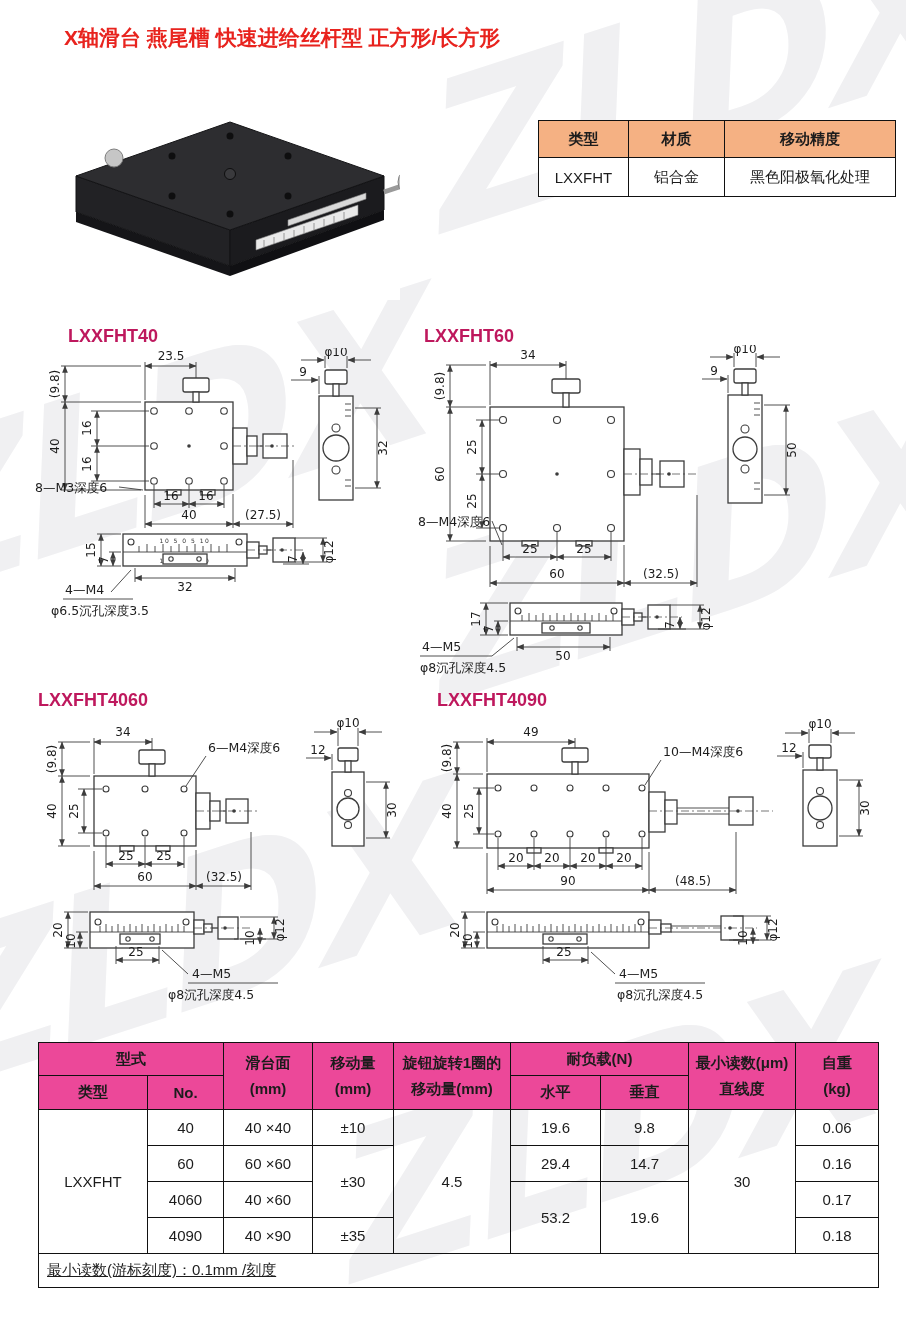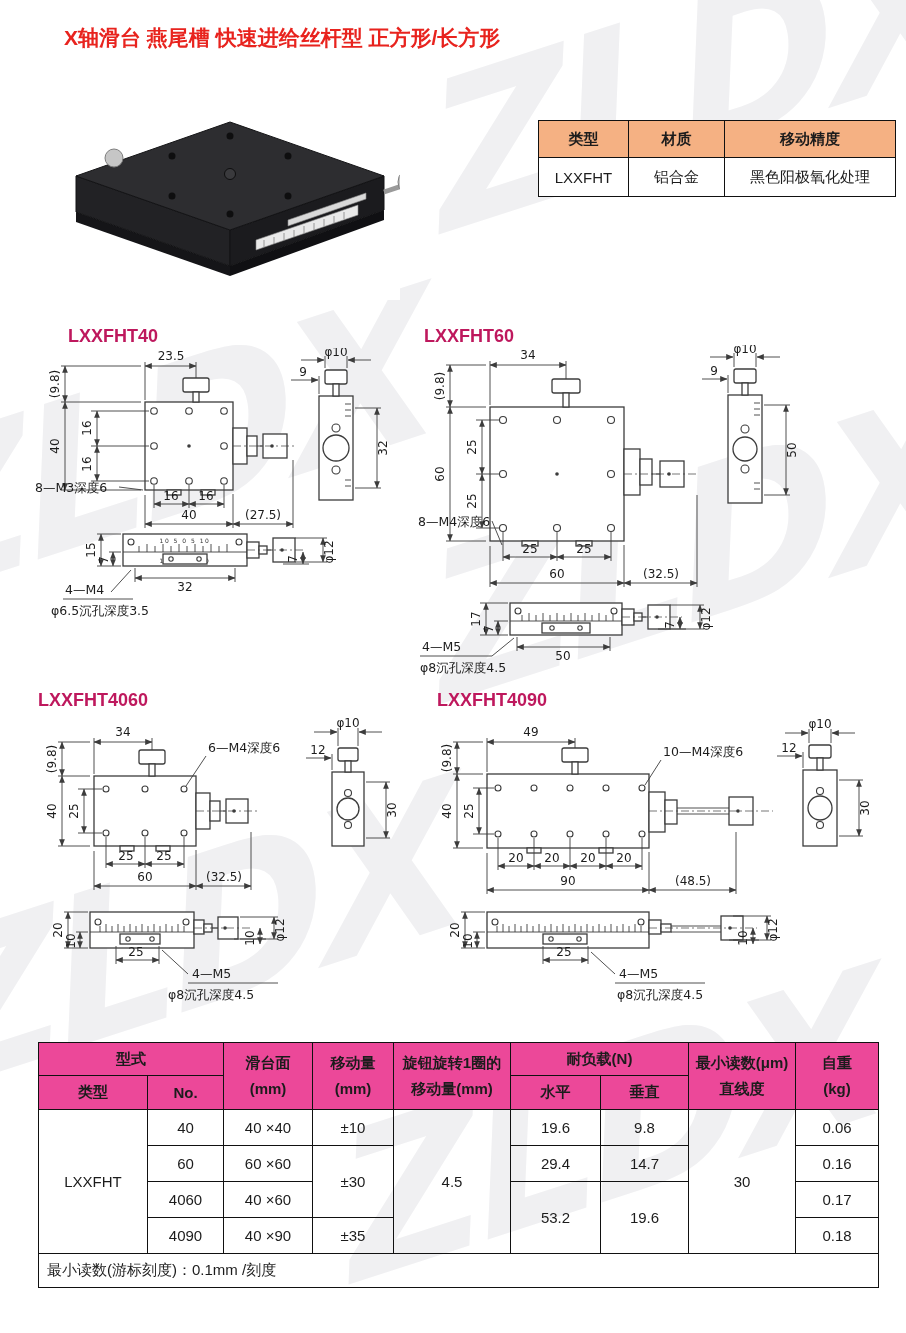--- a/index.html
+++ b/index.html
@@ -12,21 +12,21 @@
   .sec-title{position:absolute;z-index:1;font-size:18px;font-weight:700;color:#be185d;}
   .photo{position:absolute;z-index:1;left:60px;top:108px;width:340px;height:192px;background:#fff;}
   table{border-collapse:collapse;}
   .mat{position:absolute;z-index:1;left:538px;top:120px;}
   .mat th,.mat td{border:1.6px solid #111;text-align:center;font-size:15px;padding:0 6px;}
   .mat th{background:#f5b183;height:36px;font-weight:600;}
   .mat td{height:38px;background:#fff;}
   .spec{position:absolute;z-index:1;left:38px;top:1042px;width:840px;table-layout:fixed;}
   .spec th,.spec td{border:1.4px solid #111;text-align:center;font-size:15px;padding:0;background:transparent;}
   .spec th{background:#ec4899;font-weight:700;}
-  .spec .note-cell{text-align:left;padding:5px 8px;}
+  .spec .note-cell{text-align:left;padding:5px 8px;text-decoration:underline;}
   .h2l{display:block;line-height:1.75;}
   .draw{position:absolute;z-index:1;}
   .b{fill:#fff;stroke:#3c3c3c;stroke-width:1.3;}
   .ho{fill:#fff;stroke:#3c3c3c;stroke-width:1.1;}
   .d{stroke:#3c3c3c;stroke-width:0.9;fill:none;}
   .cl{stroke:#3c3c3c;stroke-width:0.7;stroke-dasharray:8 3 2 3;fill:none;}
   svg text{font-family:"DejaVu Sans","Liberation Sans",sans-serif;fill:#1c1c1c;}
   .t{font-size:12px;text-anchor:middle;}
   .n{font-size:12.5px;text-anchor:start;}
   .s{font-size:6px;text-anchor:middle;letter-spacing:1.5px;fill:#333;}

